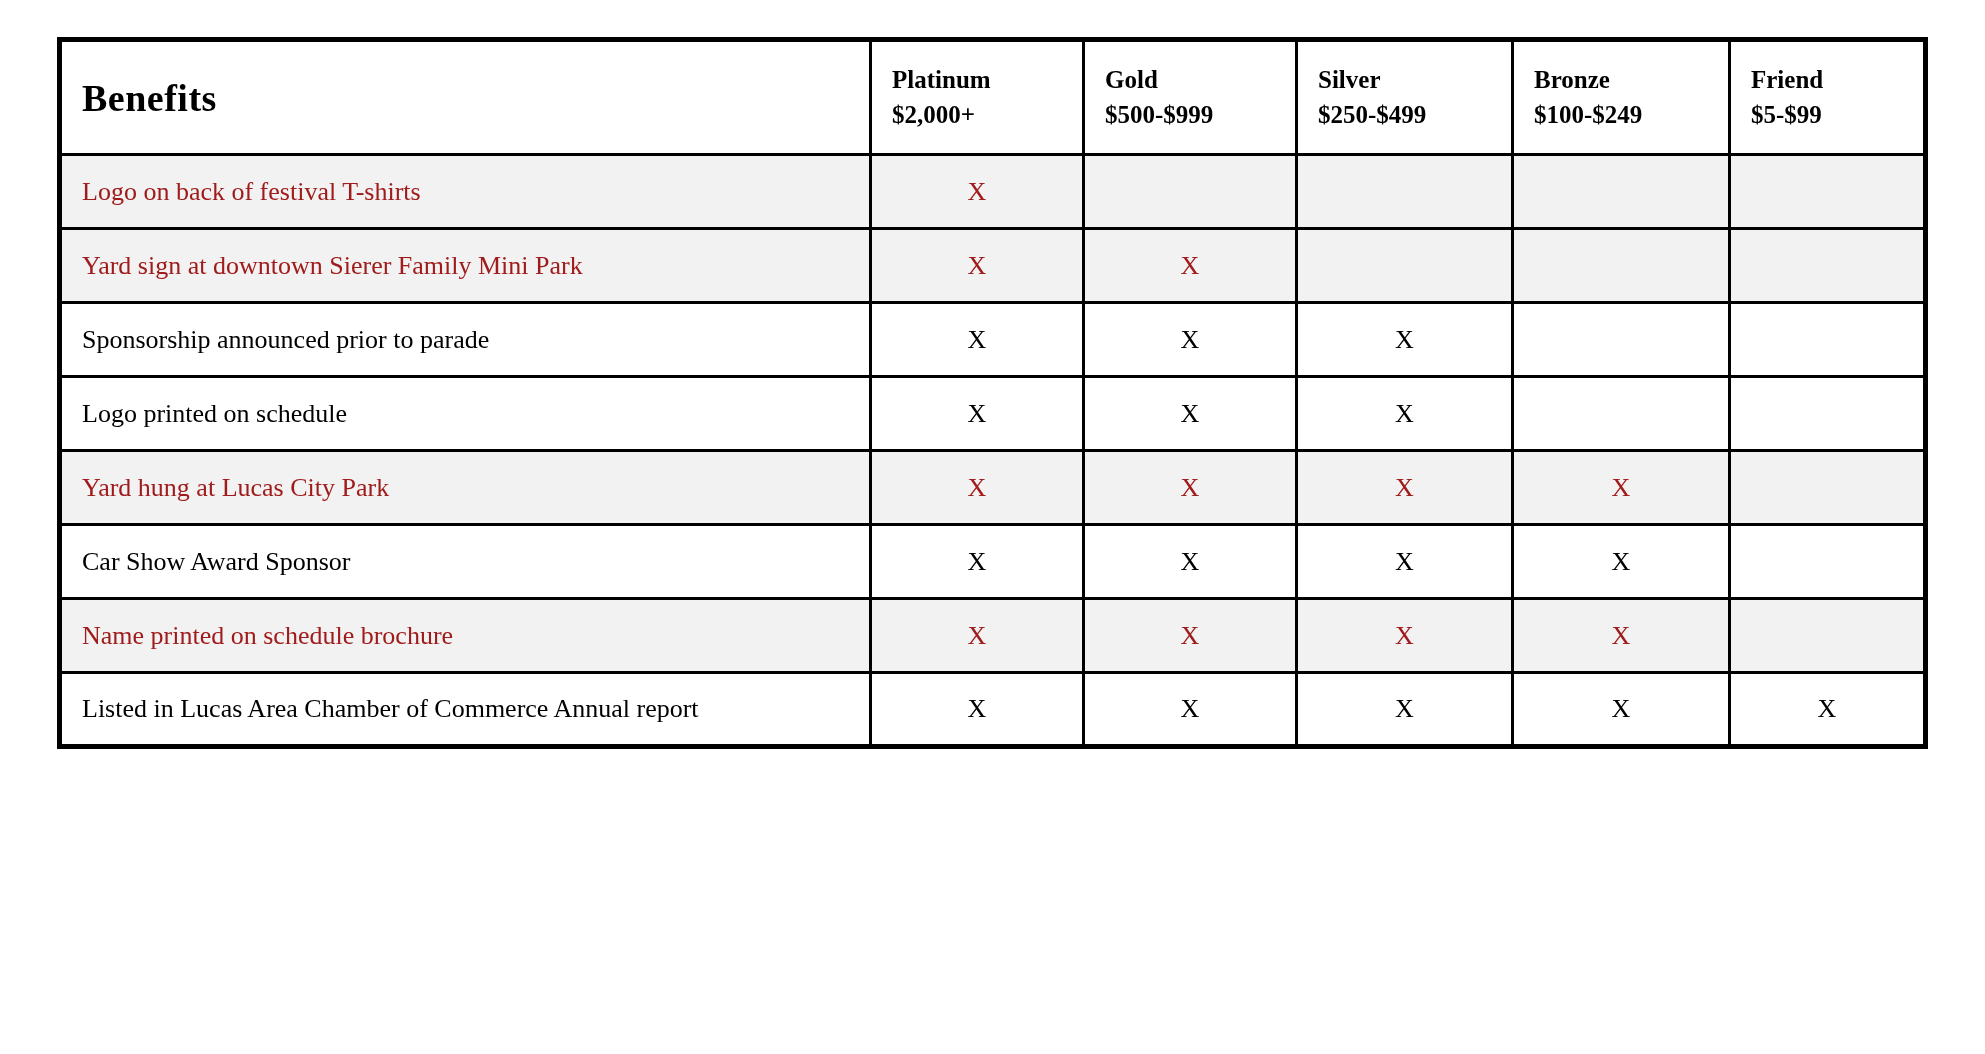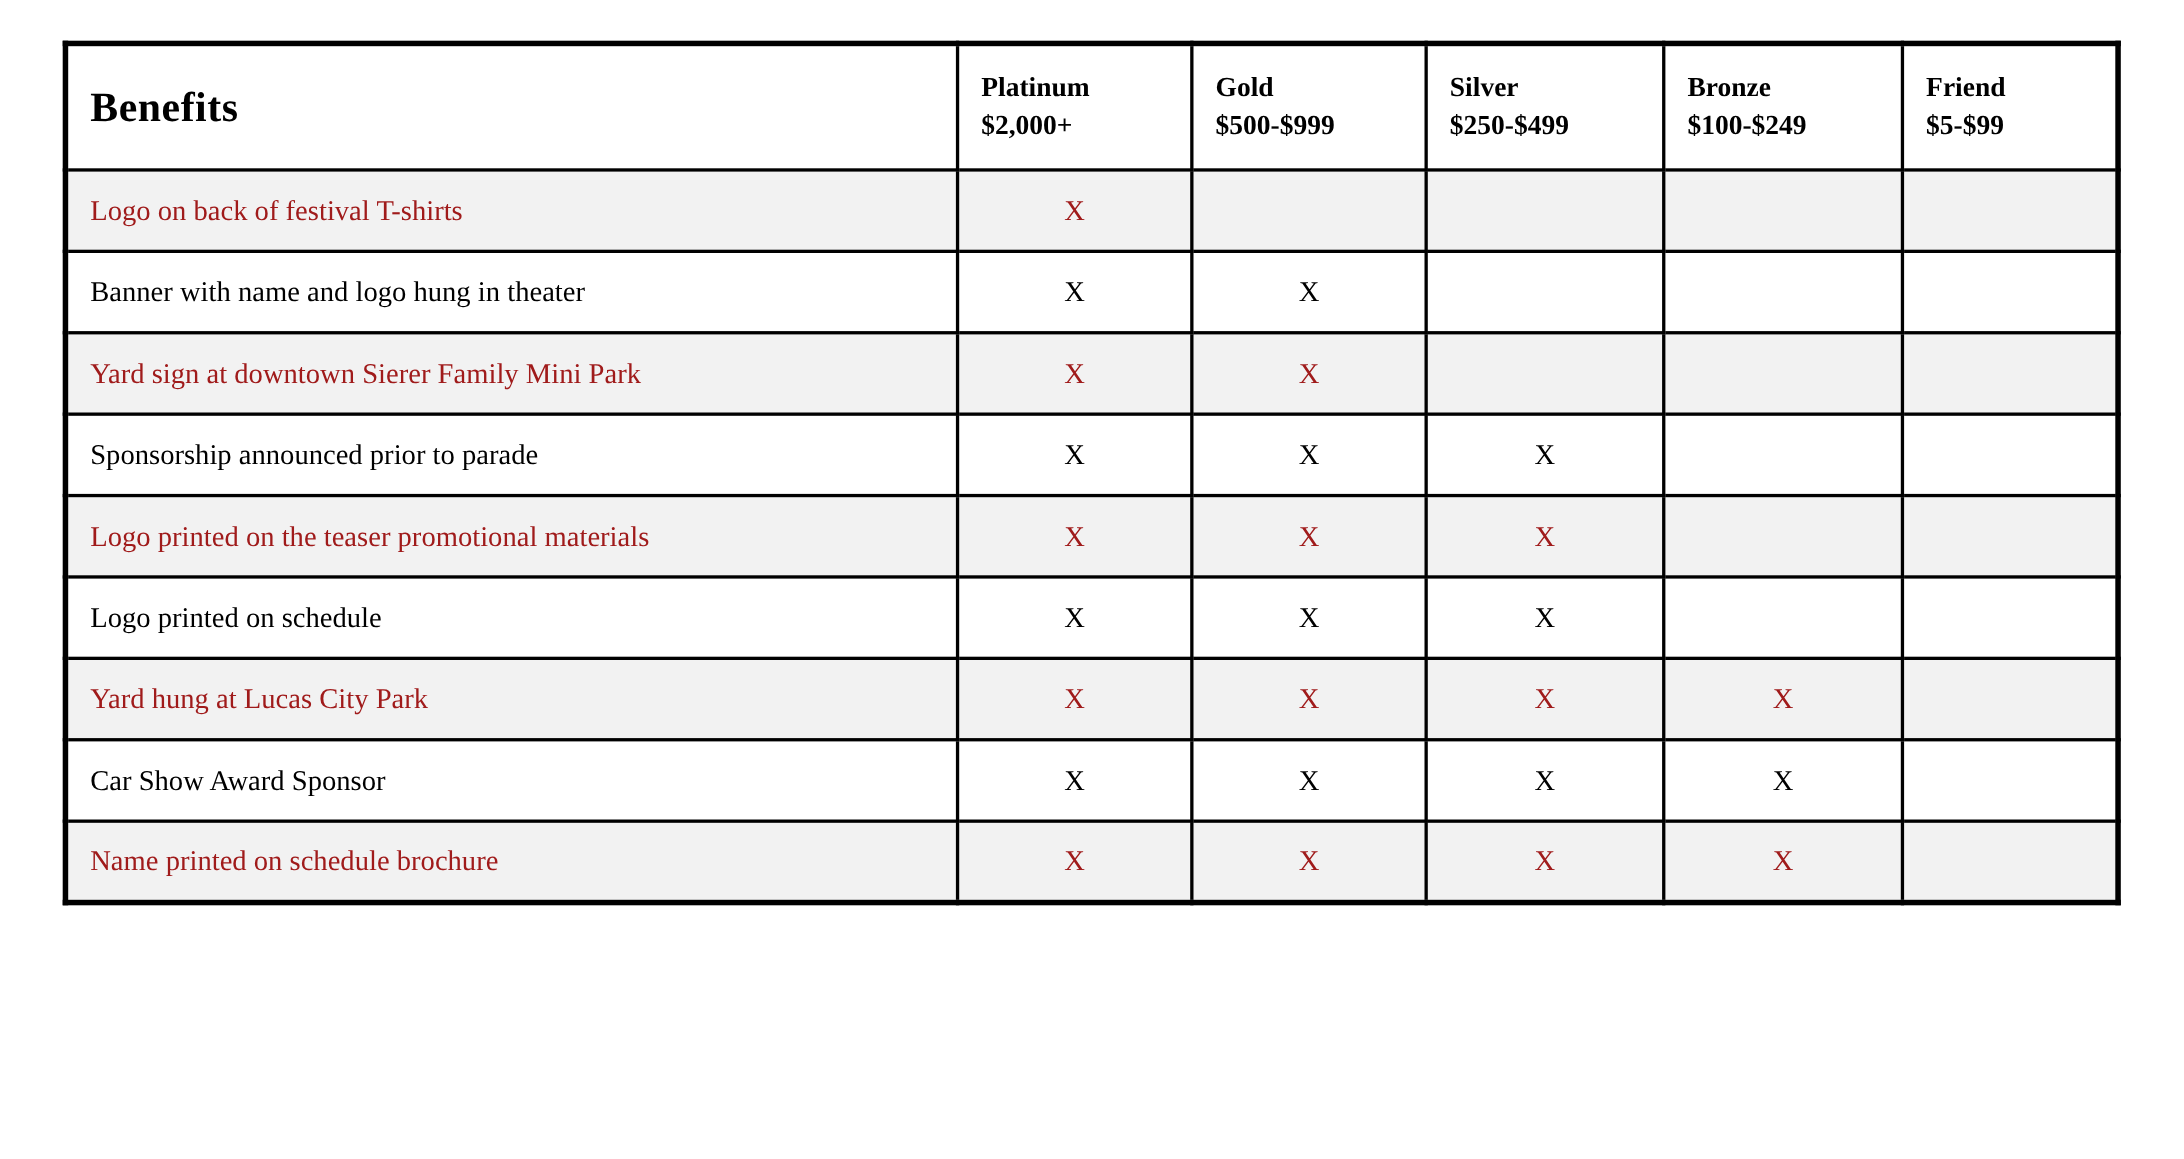--- a/index.html
+++ b/index.html
@@ -80,46 +80,30 @@
     <tbody>
 
     <tr class="alt">
           <td class="benefit">Logo on back of festival T-shirts</td>
           <td class="mark">X</td>
           <td class="mark"></td>
           <td class="mark"></td>
           <td class="mark"></td>
           <td class="mark"></td>
         </tr>
-        <tr>
-          <td class="benefit">Banner with name and logo hung in theater</td>
-          <td class="mark">X</td>
-          <td class="mark">X</td>
-          <td class="mark"></td>
-          <td class="mark"></td>
-          <td class="mark"></td>
-        </tr>
         <tr class="alt">
           <td class="benefit">Yard sign at downtown Sierer Family Mini Park</td>
           <td class="mark">X</td>
           <td class="mark">X</td>
           <td class="mark"></td>
           <td class="mark"></td>
           <td class="mark"></td>
         </tr>
         <tr>
           <td class="benefit">Sponsorship announced prior to parade</td>
-          <td class="mark">X</td>
-          <td class="mark">X</td>
-          <td class="mark">X</td>
-          <td class="mark"></td>
-          <td class="mark"></td>
-        </tr>
-        <tr class="alt">
-          <td class="benefit">Logo printed on the teaser promotional materials</td>
           <td class="mark">X</td>
           <td class="mark">X</td>
           <td class="mark">X</td>
           <td class="mark"></td>
           <td class="mark"></td>
         </tr>
         <tr>
           <td class="benefit">Logo printed on schedule</td>
           <td class="mark">X</td>
           <td class="mark">X</td>
@@ -144,15 +128,23 @@
           <td class="mark"></td>
         </tr>
         <tr class="alt">
           <td class="benefit">Name printed on schedule brochure</td>
           <td class="mark">X</td>
           <td class="mark">X</td>
           <td class="mark">X</td>
           <td class="mark">X</td>
           <td class="mark"></td>
         </tr>
+        <tr>
+          <td class="benefit">Listed in Lucas Area Chamber of Commerce Annual report</td>
+          <td class="mark">X</td>
+          <td class="mark">X</td>
+          <td class="mark">X</td>
+          <td class="mark">X</td>
+          <td class="mark">X</td>
+        </tr>
       </tbody>
   </table>
 </div>
 
 </body></html>

